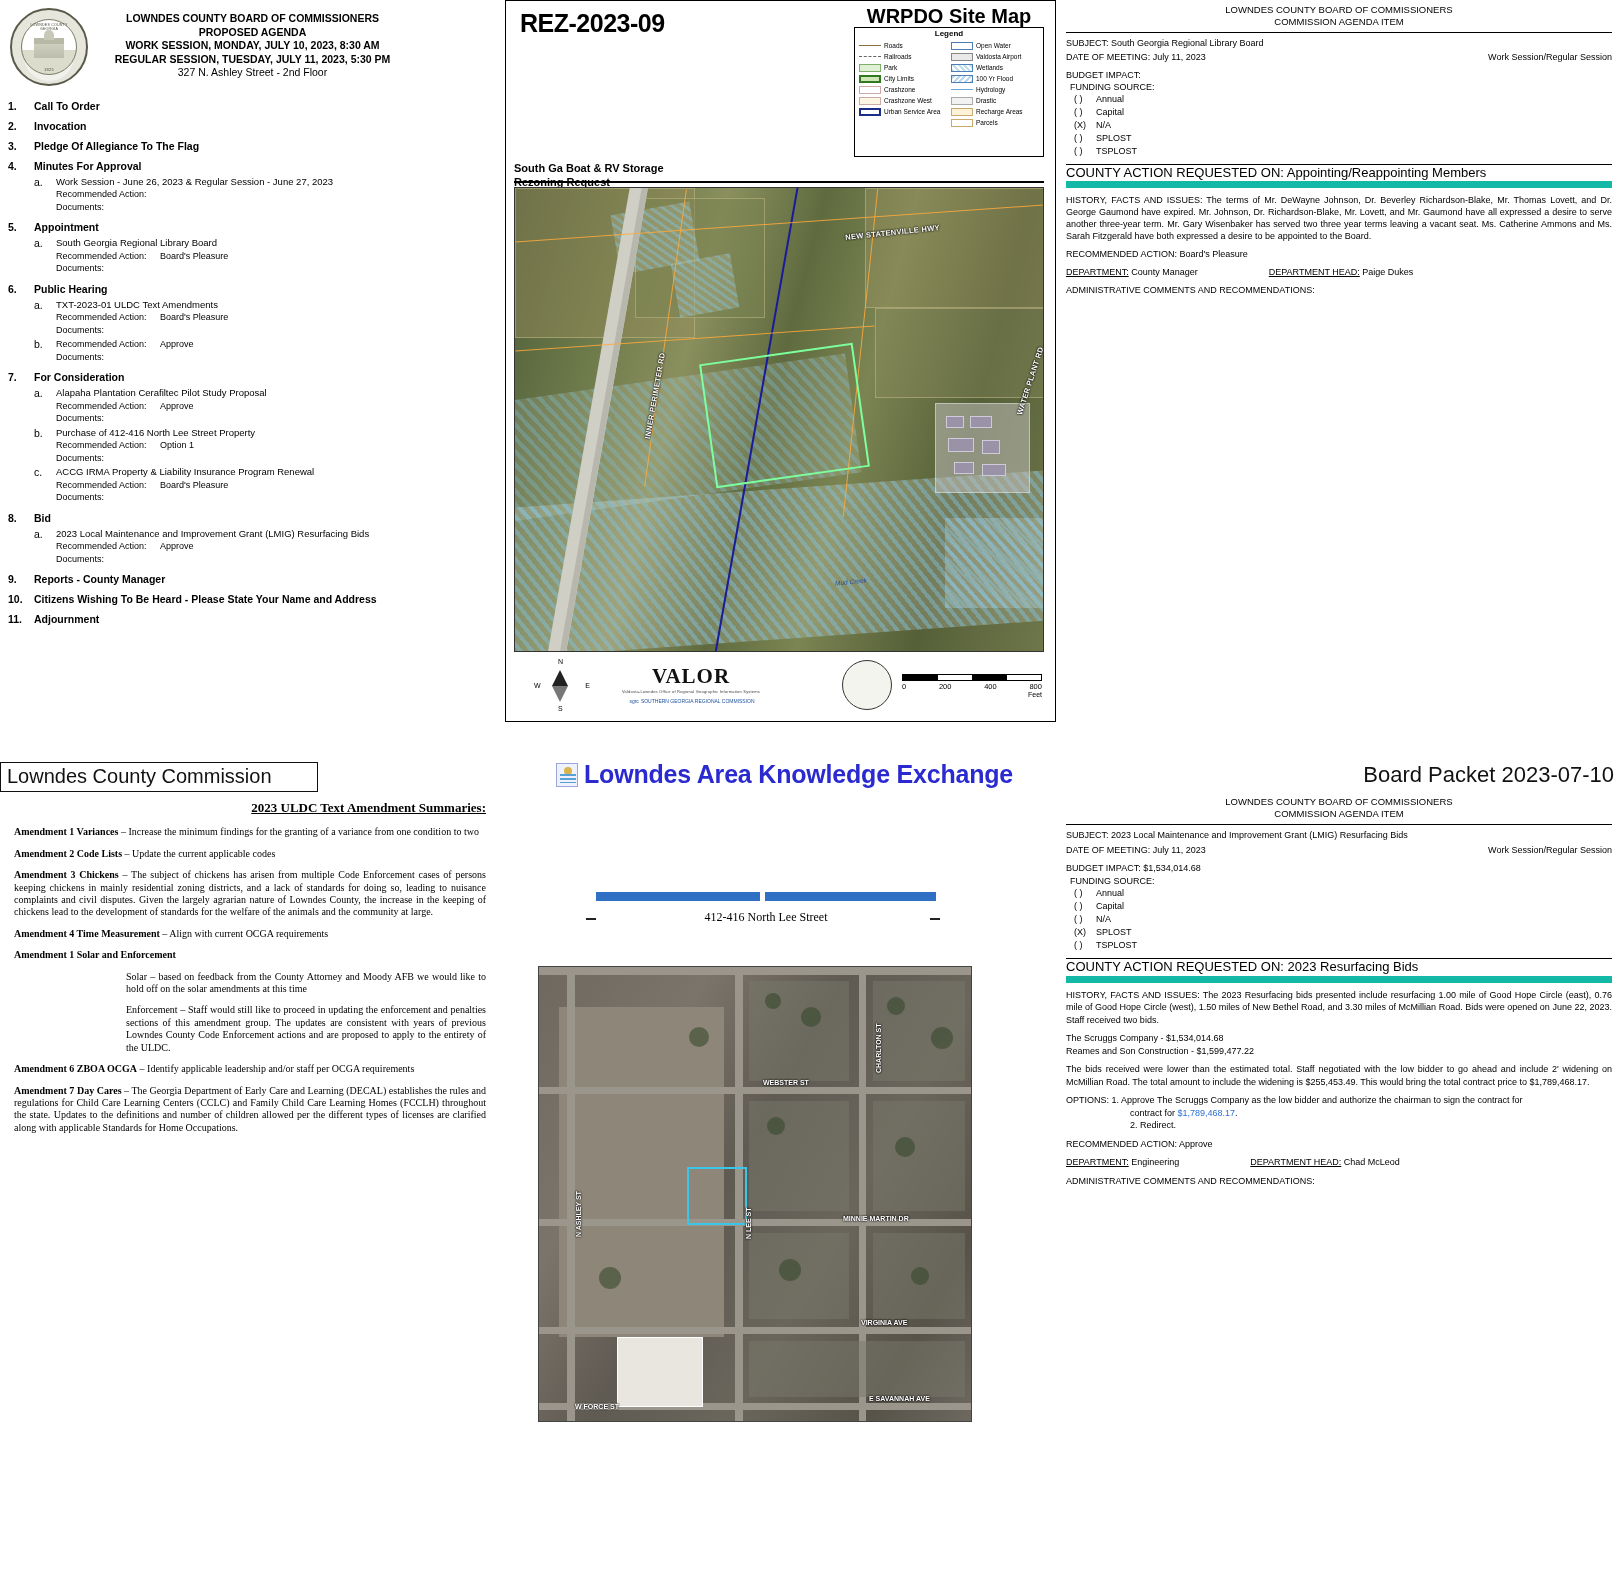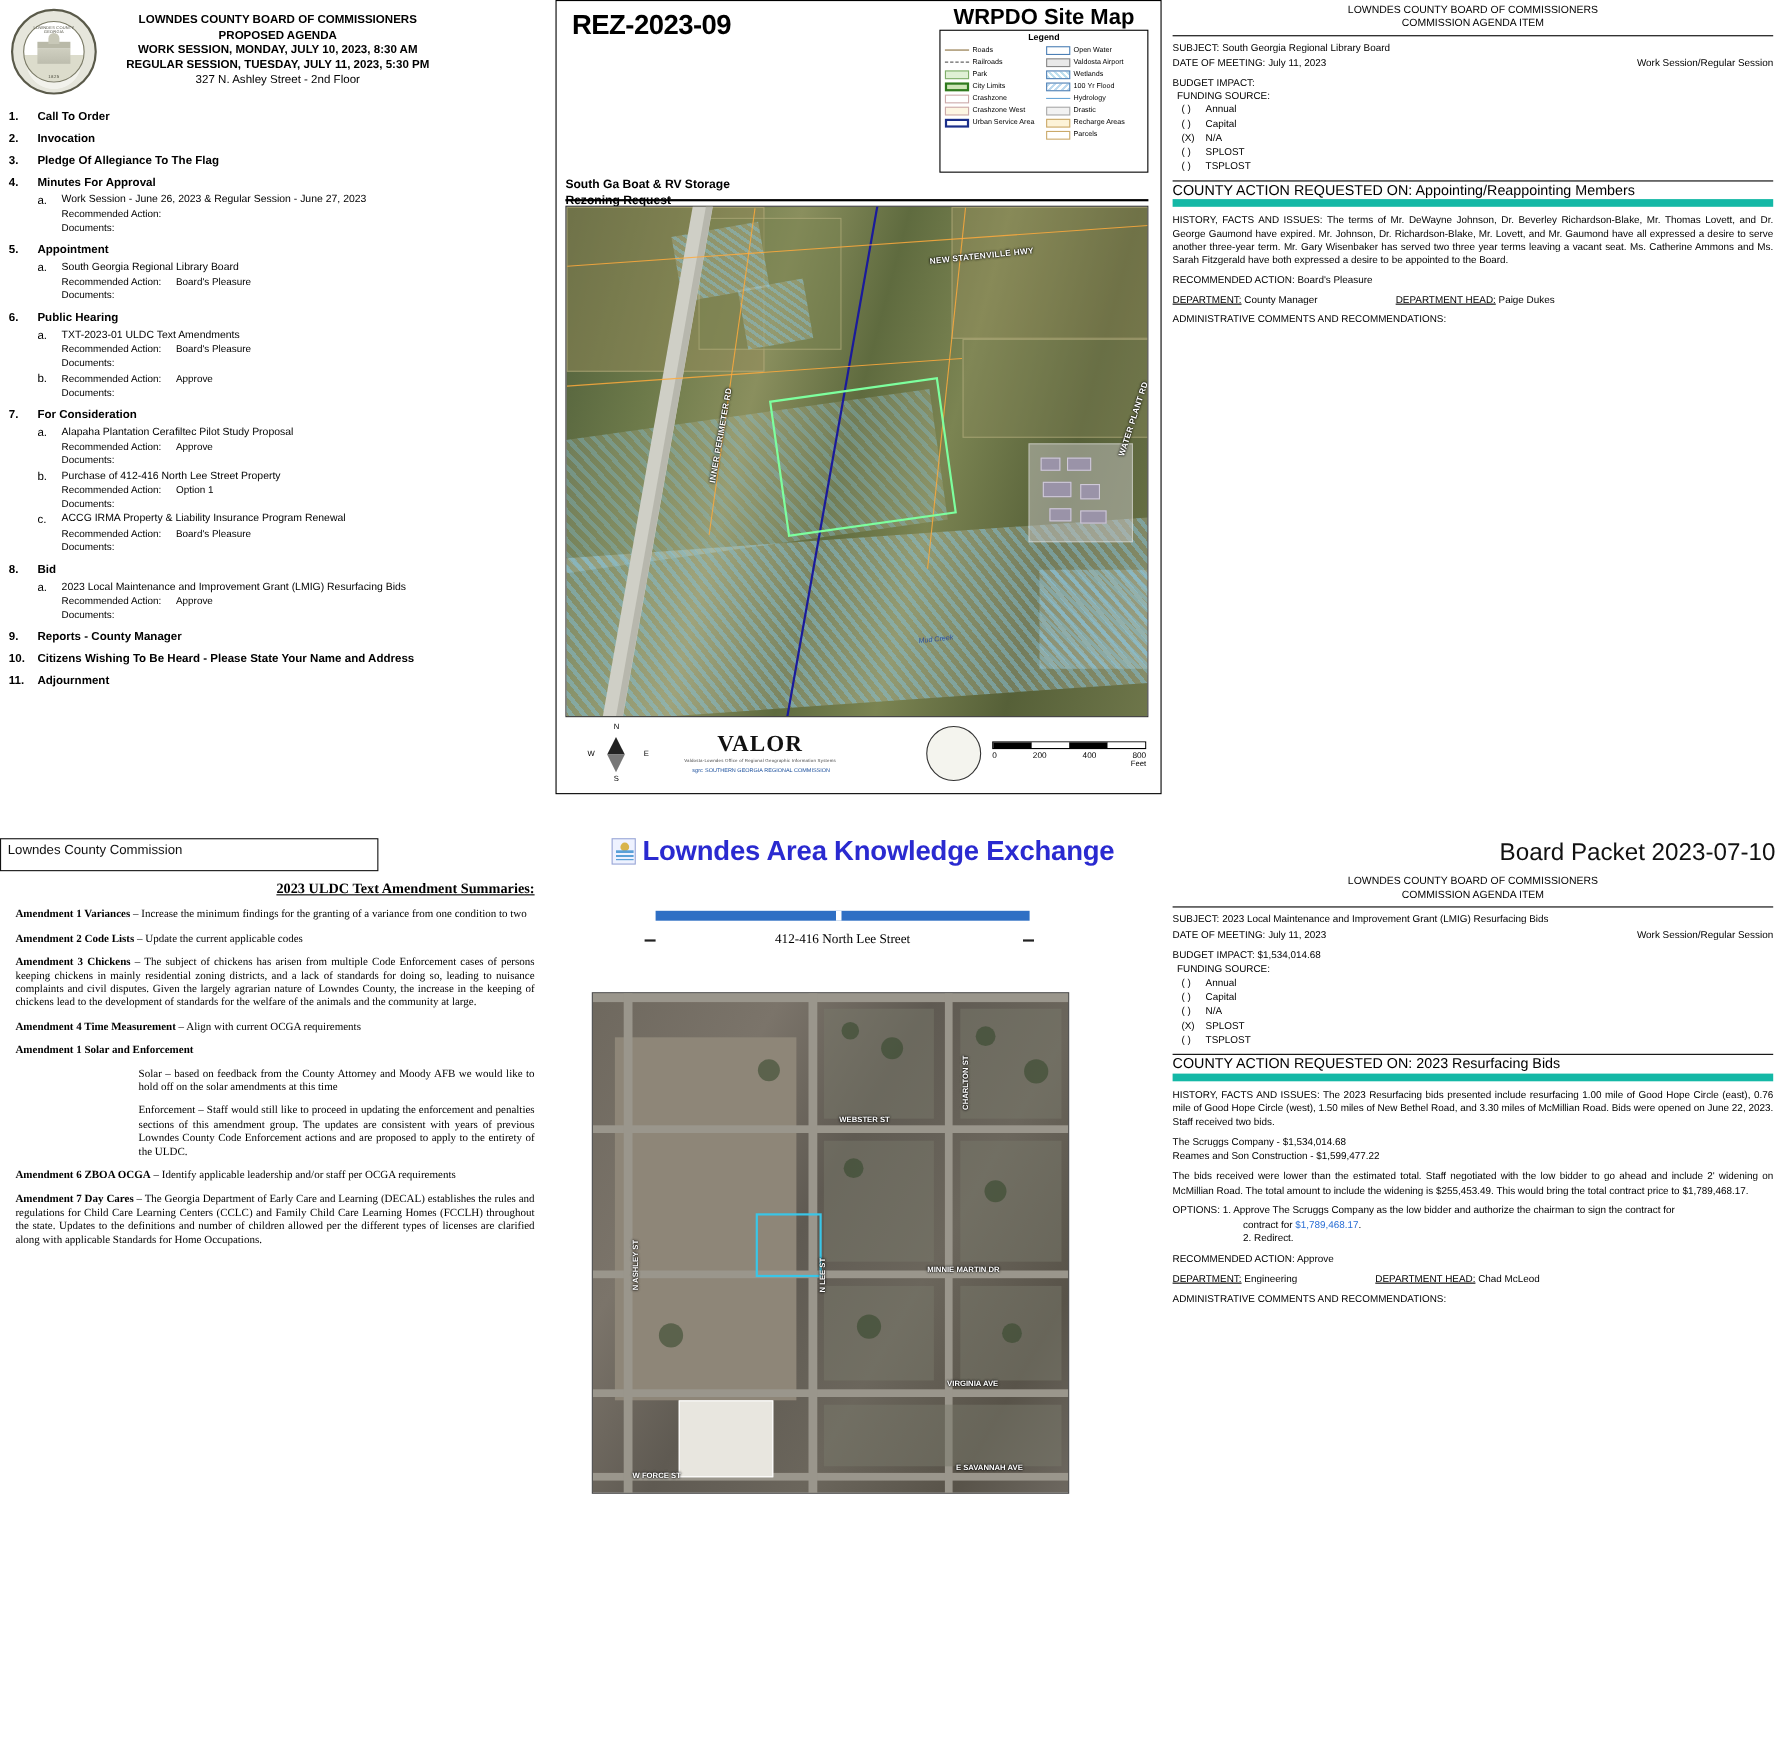--- a/index.html
+++ b/index.html
@@ -172,23 +172,23 @@
   .ai-right { float:right; font-weight:normal; }
   .ai-sec { margin-top:6px; }
   .ai-chk { margin-left:8px; line-height:13px; }
   .ai-bar { border-top:1px solid #000; border-bottom:7px solid #14b8a6; padding:2px 0; margin:6px 0 6px; font-size:13px;}
   .ai-body { text-align:justify; }
   .ul { text-decoration:underline; }
 
   
   #banner { left:0; top:758px; width:1622px; height:42px; }
   #bn-left {
-    position:absolute; left:0; top:4px; width:344px; height:30px;
+    position:absolute; left:0; top:4px; width:318px; height:30px;
     border:1px solid #111; background:#fff;
-    font-size:12px; padding:2px 6px; color:#111;
+    font-size:20px; padding:2px 6px; color:#111;
   }
   #bn-center { position:absolute; left:556px; top:2px; font-size:25px; font-weight:bold; color:#2a2ad0; letter-spacing:-0.2px;}
   #bn-center .lake-ico {
     display:inline-block; width:22px; height:24px; background:#eef2ff; border:1px solid #9aa7d6;
     vertical-align:-4px; margin-right:6px; position:relative;
   }
   #bn-center .lake-ico:after{
     content:""; position:absolute; left:3px; bottom:3px; width:16px; height:9px;
     background:repeating-linear-gradient(#5aa0d8 0 2px, #eef2ff 2px 4px);
   }
@@ -198,21 +198,21 @@
   #bn-right { position:absolute; right:8px; top:4px; font-size:22px; color:#111; }
 
   
   #uldc { left:0; top:792px; width:500px; height:792px; padding:6px 14px; font-family:"Liberation Serif", serif; font-size:10px; line-height:12.4px; text-align:justify;}
   #uldc h2 { text-align:right; font-size:13px; text-decoration:underline; margin:4px 0 12px; }
   #uldc p { margin:0 0 9px; }
   #uldc b { font-weight:bold; }
   #uldc .indent { margin-left:112px; }
 
   
-  #leemap { left:500px; top:798px; width:556px; height:620px; }
+  #leemap { left:500px; top:862px; width:556px; height:620px; }
   #leemap .topbar { position:absolute; left:96px; top:30px; width:340px; height:9px; background:#2f6fc4; }
   #leemap .topbar .gap { position:absolute; left:164px; top:0; width:5px; height:9px; background:#fff; }
   #leemap .dash-l { position:absolute; left:86px; top:56px; width:10px; height:2px; background:#222; }
   #leemap .dash-r { position:absolute; left:430px; top:56px; width:10px; height:2px; background:#222; }
   #leemap .cap { position:absolute; left:96px; top:48px; width:340px; text-align:center; font-size:12px; font-family:"Liberation Serif", serif; }
   .leeaerial {
     position:absolute; left:38px; top:104px; width:434px; height:456px;
     border:1px solid #444;
     background:
       linear-gradient(120deg,#6e685e 0%, #7b746a 25%, #5f5a52 45%, #6b665c 65%, #585349 85%, #6d6860 100%);

